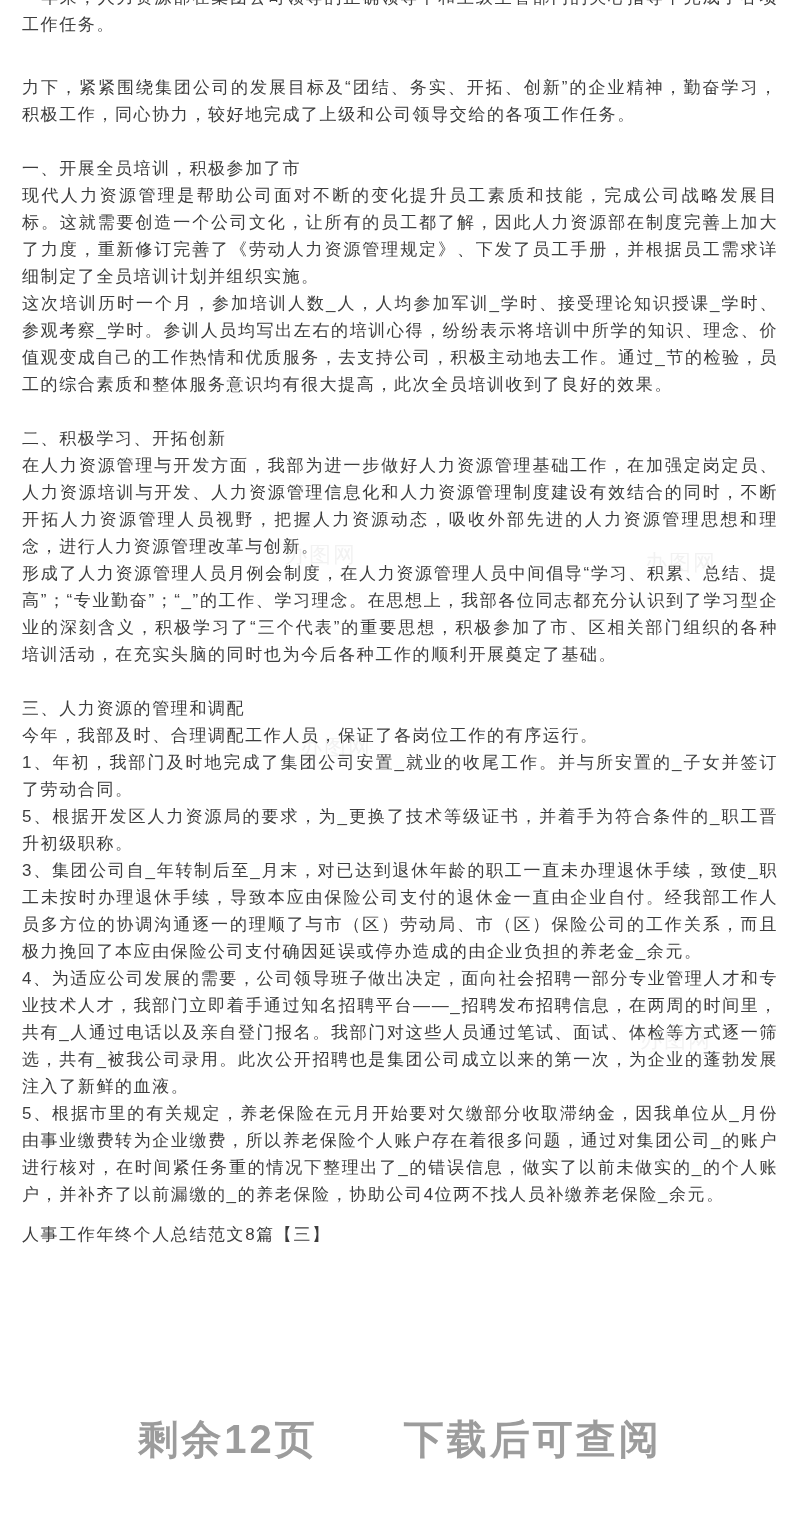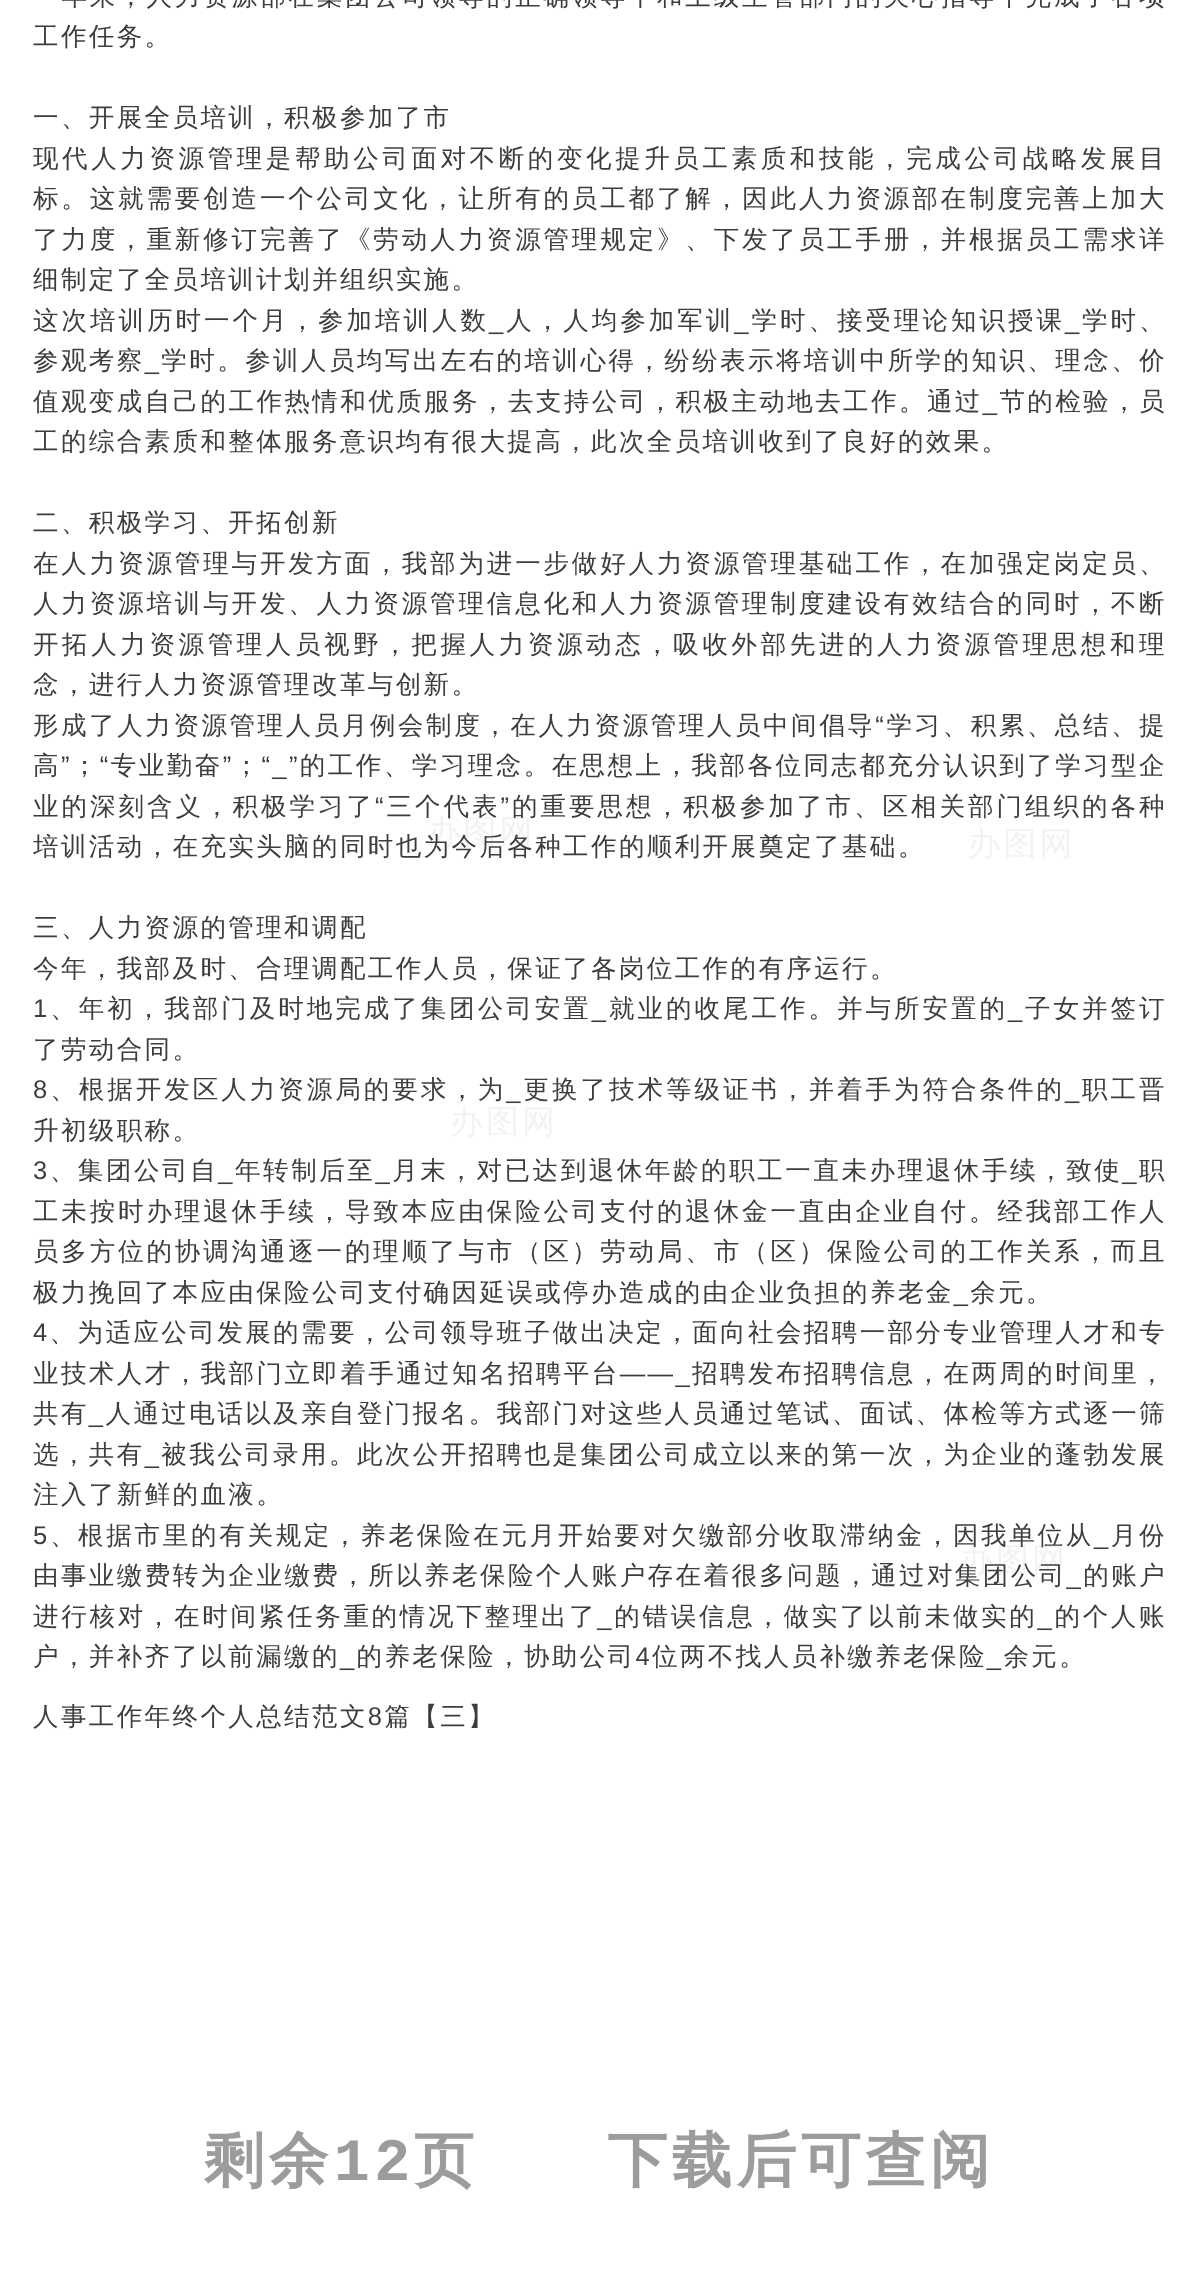--- a/index.html
+++ b/index.html
@@ -33,21 +33,21 @@
   .para-gap { margin-top: 0; }
   .bottom-title { margin-top: 13px; }
   .footer {
     position: absolute;
     left: 0; right: 0;
     top: 1412px;
     text-align: center;
     z-index: 2;
   }
   .footer-text {
-    font-family: Liberation Mono, monospace;
+    font-family: Liberation Sans, sans-serif;
     font-weight: 700;
     font-size: 40px;
     letter-spacing: 3px;
     color: #9c9c9c;
   }
   .watermark {
     position: absolute;
     font-size: 22px;
     color: #888888;
     opacity: 0.10;
@@ -63,33 +63,34 @@
 </head>
 <body>
 
 <span class="watermark wm-1">办图网</span>
 <span class="watermark wm-2">办图网</span>
 <span class="watermark wm-3">办图网</span>
 <span class="watermark wm-4">办图网</span>
 
 <div class="doc">
   <p class="para clip-line">一年来，人力资源部在集团公司领导的正确领导下和上级主管部门的关心指导下完成了各项工作任务。</p>
+  <p class="para lead-gap">力下，紧紧围绕集团公司的发展目标及“团结、务实、开拓、创新”的企业精神，勤奋学习，积极工作，同心协力，较好地完成了上级和公司领导交给的各项工作任务。</p>
 
   <p class="sec">一、开展全员培训，积极参加了市</p>
   <p class="para after-sec">现代人力资源管理是帮助公司面对不断的变化提升员工素质和技能，完成公司战略发展目标。这就需要创造一个公司文化，让所有的员工都了解，因此人力资源部在制度完善上加大了力度，重新修订完善了《劳动人力资源管理规定》、下发了员工手册，并根据员工需求详细制定了全员培训计划并组织实施。</p>
   <p class="para para-gap">这次培训历时一个月，参加培训人数_人，人均参加军训_学时、接受理论知识授课_学时、参观考察_学时。参训人员均写出左右的培训心得，纷纷表示将培训中所学的知识、理念、价值观变成自己的工作热情和优质服务，去支持公司，积极主动地去工作。通过_节的检验，员工的综合素质和整体服务意识均有很大提高，此次全员培训收到了良好的效果。</p>
 
   <p class="sec">二、积极学习、开拓创新</p>
   <p class="para after-sec">在人力资源管理与开发方面，我部为进一步做好人力资源管理基础工作，在加强定岗定员、人力资源培训与开发、人力资源管理信息化和人力资源管理制度建设有效结合的同时，不断开拓人力资源管理人员视野，把握人力资源动态，吸收外部先进的人力资源管理思想和理念，进行人力资源管理改革与创新。</p>
   <p class="para para-gap">形成了人力资源管理人员月例会制度，在人力资源管理人员中间倡导“学习、积累、总结、提高”；“专业勤奋”；“_”的工作、学习理念。在思想上，我部各位同志都充分认识到了学习型企业的深刻含义，积极学习了“三个代表”的重要思想，积极参加了市、区相关部门组织的各种培训活动，在充实头脑的同时也为今后各种工作的顺利开展奠定了基础。</p>
 
   <p class="sec">三、人力资源的管理和调配</p>
   <p class="para after-sec">今年，我部及时、合理调配工作人员，保证了各岗位工作的有序运行。</p>
   <p class="para para-gap">1、年初，我部门及时地完成了集团公司安置_就业的收尾工作。并与所安置的_子女并签订了劳动合同。</p>
-  <p class="para para-gap">8、根据开发区人力资源局的要求，为_更换了技术等级证书，并着手为符合条件的_职工晋升初级职称。</p>
+  <p class="para para-gap">5、根据开发区人力资源局的要求，为_更换了技术等级证书，并着手为符合条件的_职工晋升初级职称。</p>
   <p class="para para-gap">3、集团公司自_年转制后至_月末，对已达到退休年龄的职工一直未办理退休手续，致使_职工未按时办理退休手续，导致本应由保险公司支付的退休金一直由企业自付。经我部工作人员多方位的协调沟通逐一的理顺了与市（区）劳动局、市（区）保险公司的工作关系，而且极力挽回了本应由保险公司支付确因延误或停办造成的由企业负担的养老金_余元。</p>
   <p class="para para-gap">4、为适应公司发展的需要，公司领导班子做出决定，面向社会招聘一部分专业管理人才和专业技术人才，我部门立即着手通过知名招聘平台——_招聘发布招聘信息，在两周的时间里，共有_人通过电话以及亲自登门报名。我部门对这些人员通过笔试、面试、体检等方式逐一筛选，共有_被我公司录用。此次公开招聘也是集团公司成立以来的第一次，为企业的蓬勃发展注入了新鲜的血液。</p>
   <p class="para para-gap">5、根据市里的有关规定，养老保险在元月开始要对欠缴部分收取滞纳金，因我单位从_月份由事业缴费转为企业缴费，所以养老保险个人账户存在着很多问题，通过对集团公司_的账户进行核对，在时间紧任务重的情况下整理出了_的错误信息，做实了以前未做实的_的个人账户，并补齐了以前漏缴的_的养老保险，协助公司4位两不找人员补缴养老保险_余元。</p>
 
   <p class="para bottom-title">人事工作年终个人总结范文8篇【三】</p>
 </div>
 
 <div class="footer">
   <span class="footer-text">剩余12页　　下载后可查阅</span>
 </div>

